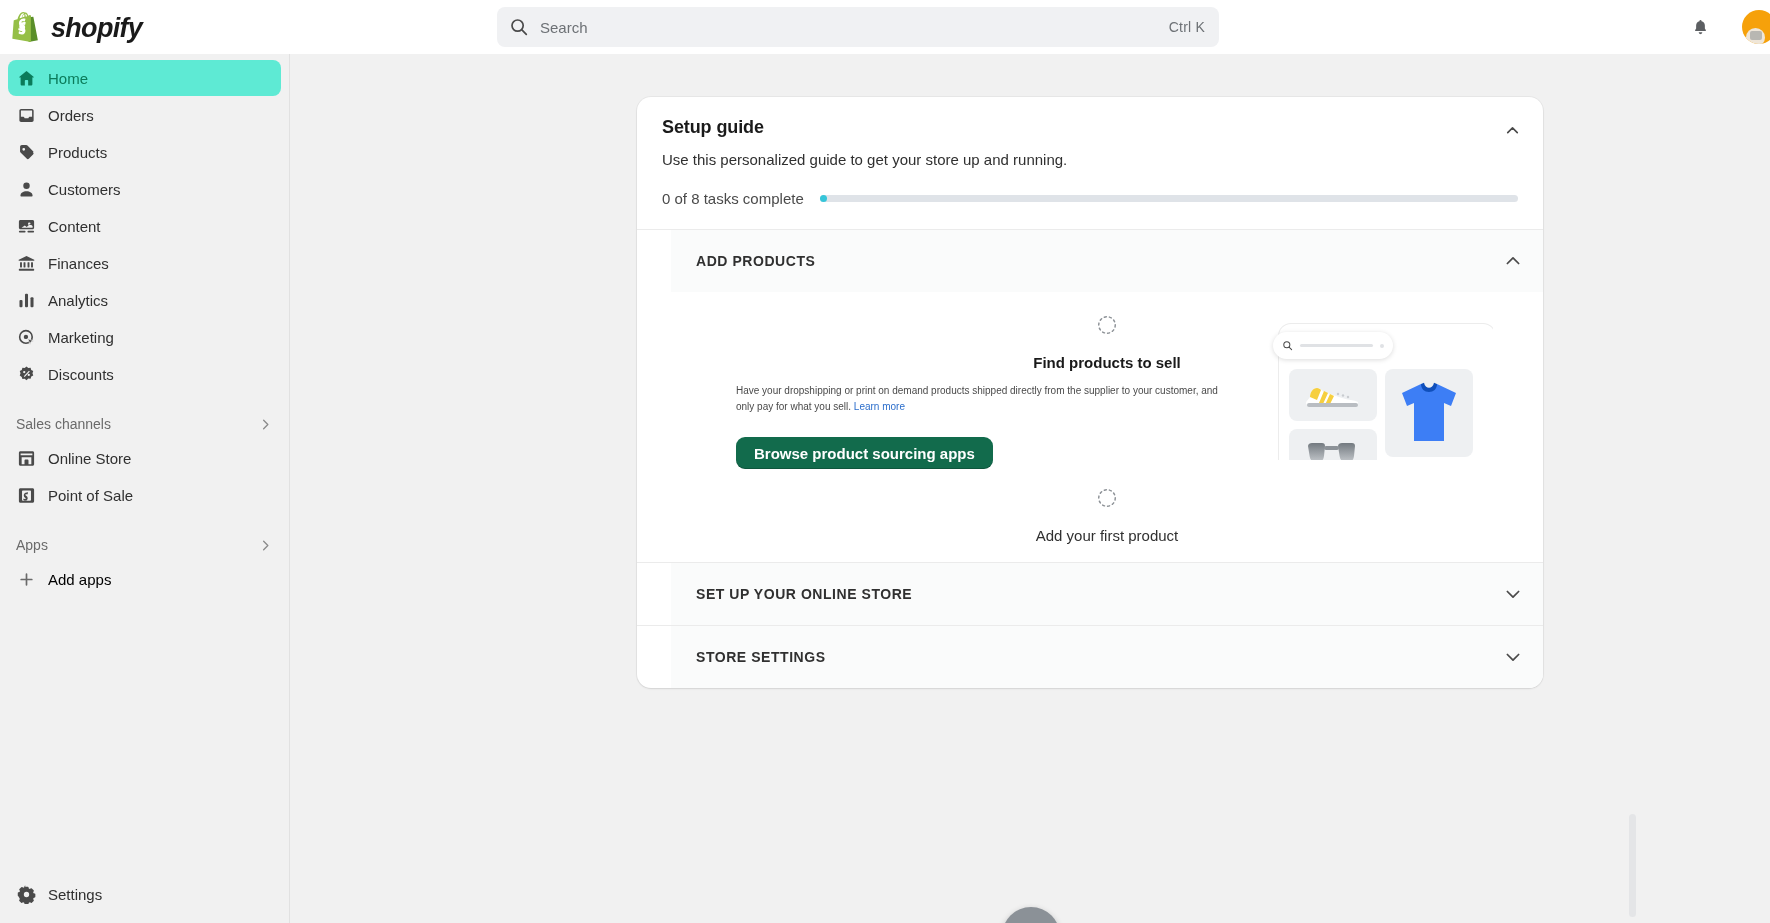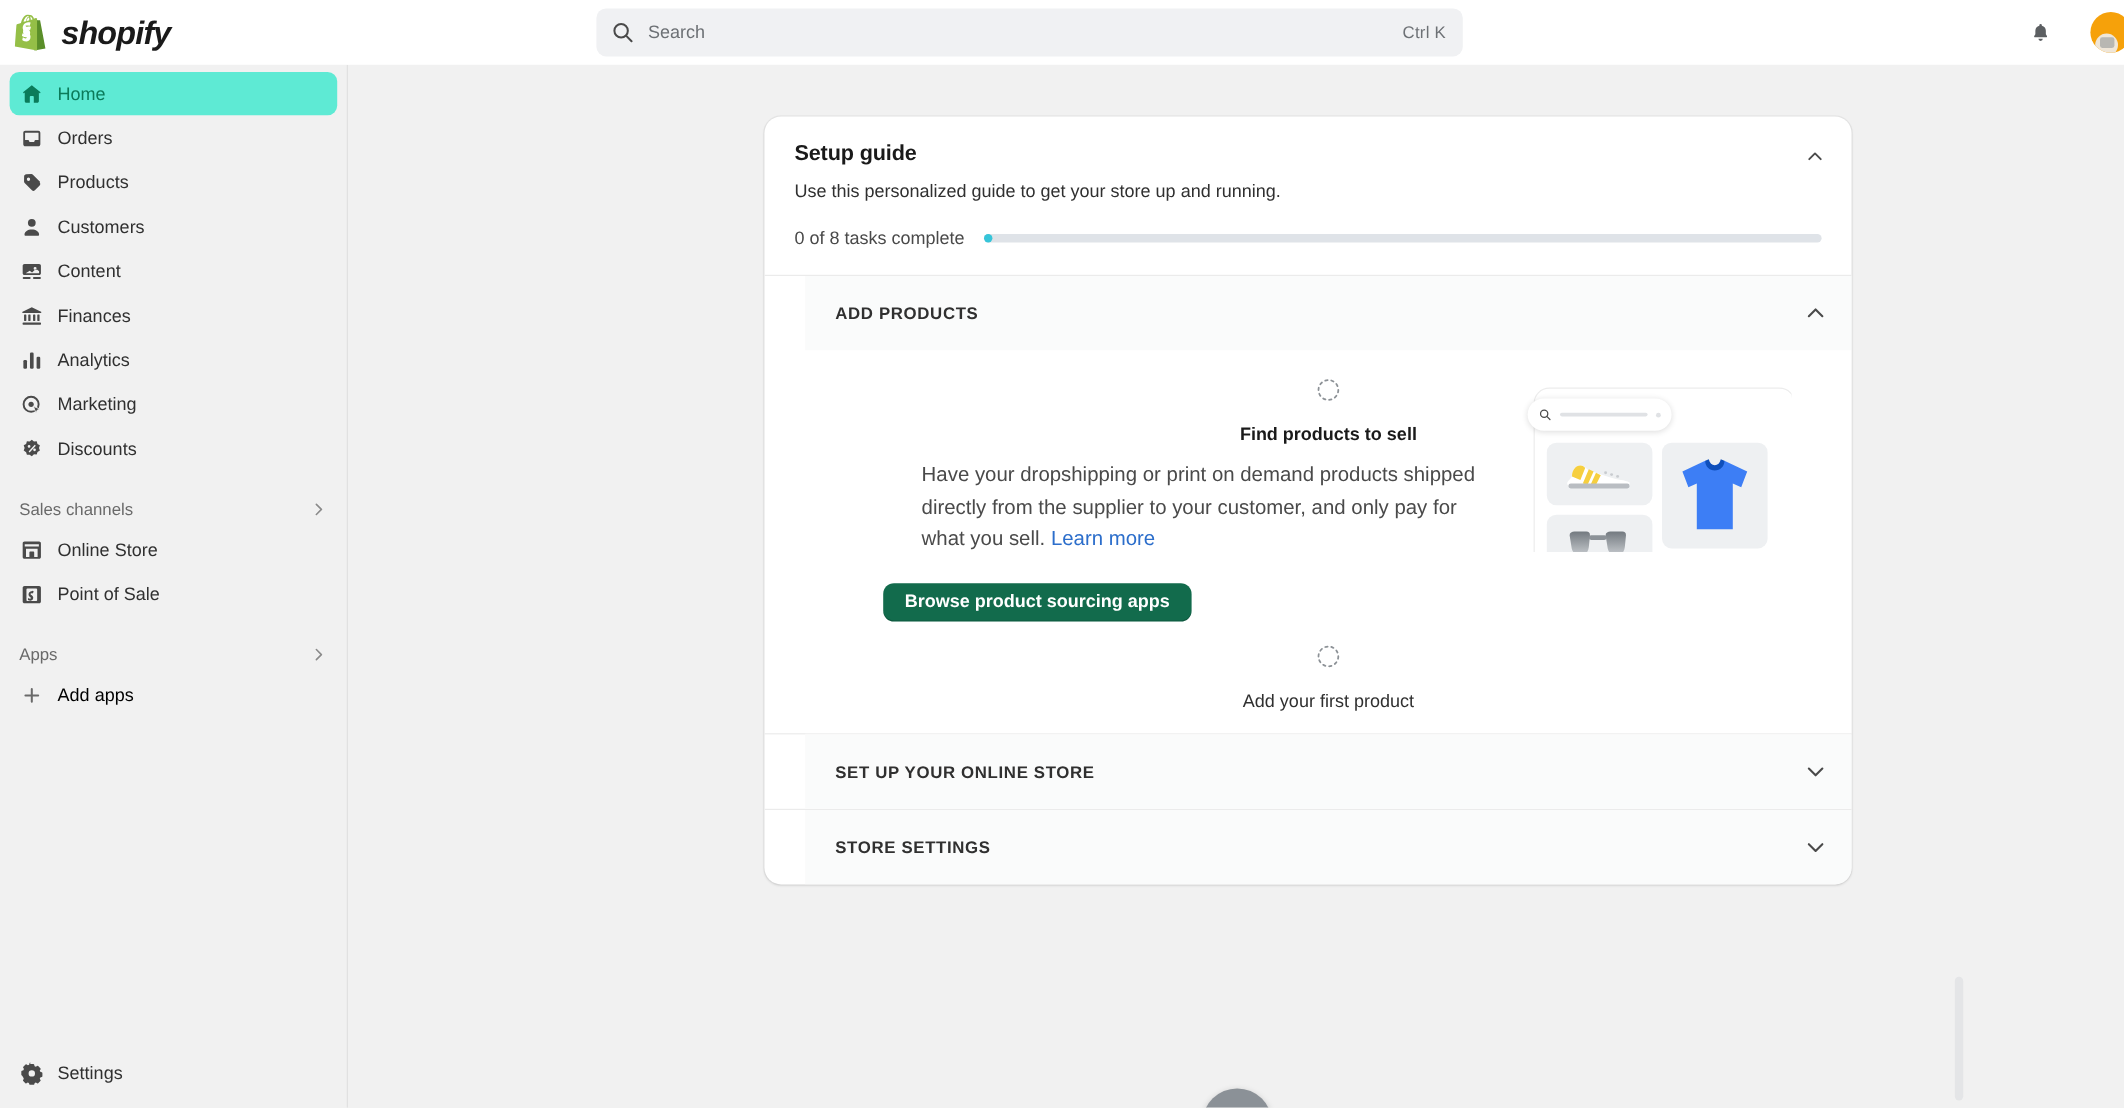--- a/index.html
+++ b/index.html
@@ -169,21 +169,21 @@
   }
 
   .section-body { background: #ffffff; padding: 14px 0 18px 0; position: relative; }
 
   .task { position: relative; padding: 8px 25px 0 25px; }
   .task-head { display: flex; align-items: center; gap: 18px; flex-direction: column; }
   .task-ring { width: 22px; height: 22px; flex: 0 0 22px; }
   .task-name { font-size: 15px; font-weight: 700; color: #1a1a1a; }
   .task-name.reg { font-weight: 400; color: #303030; }
   .task-body { margin-left: 40px; max-width: 500px; padding-top: 12px; }
-  .task-desc { font-size: 17px; line-height: 1.56; color: #4a4a4a; margin-left: 32px; }
+  .task-desc { font-size: 10px; line-height: 1.56; color: #4a4a4a; }
   .task-link { color: #2c6ecb; text-decoration: none; cursor: pointer; }
   .cta {
     margin-top: 23px;
     display: inline-flex; align-items: center; justify-content: center;
     height: 32px; padding: 0 18px;
     background: #126b4c; color: #fff;
     font-size: 15px; font-weight: 700;
     border: none; border-radius: 9px; cursor: pointer;
     box-shadow: inset 0 -1px 0 rgba(0,0,0,.2);
     text-align: right;

